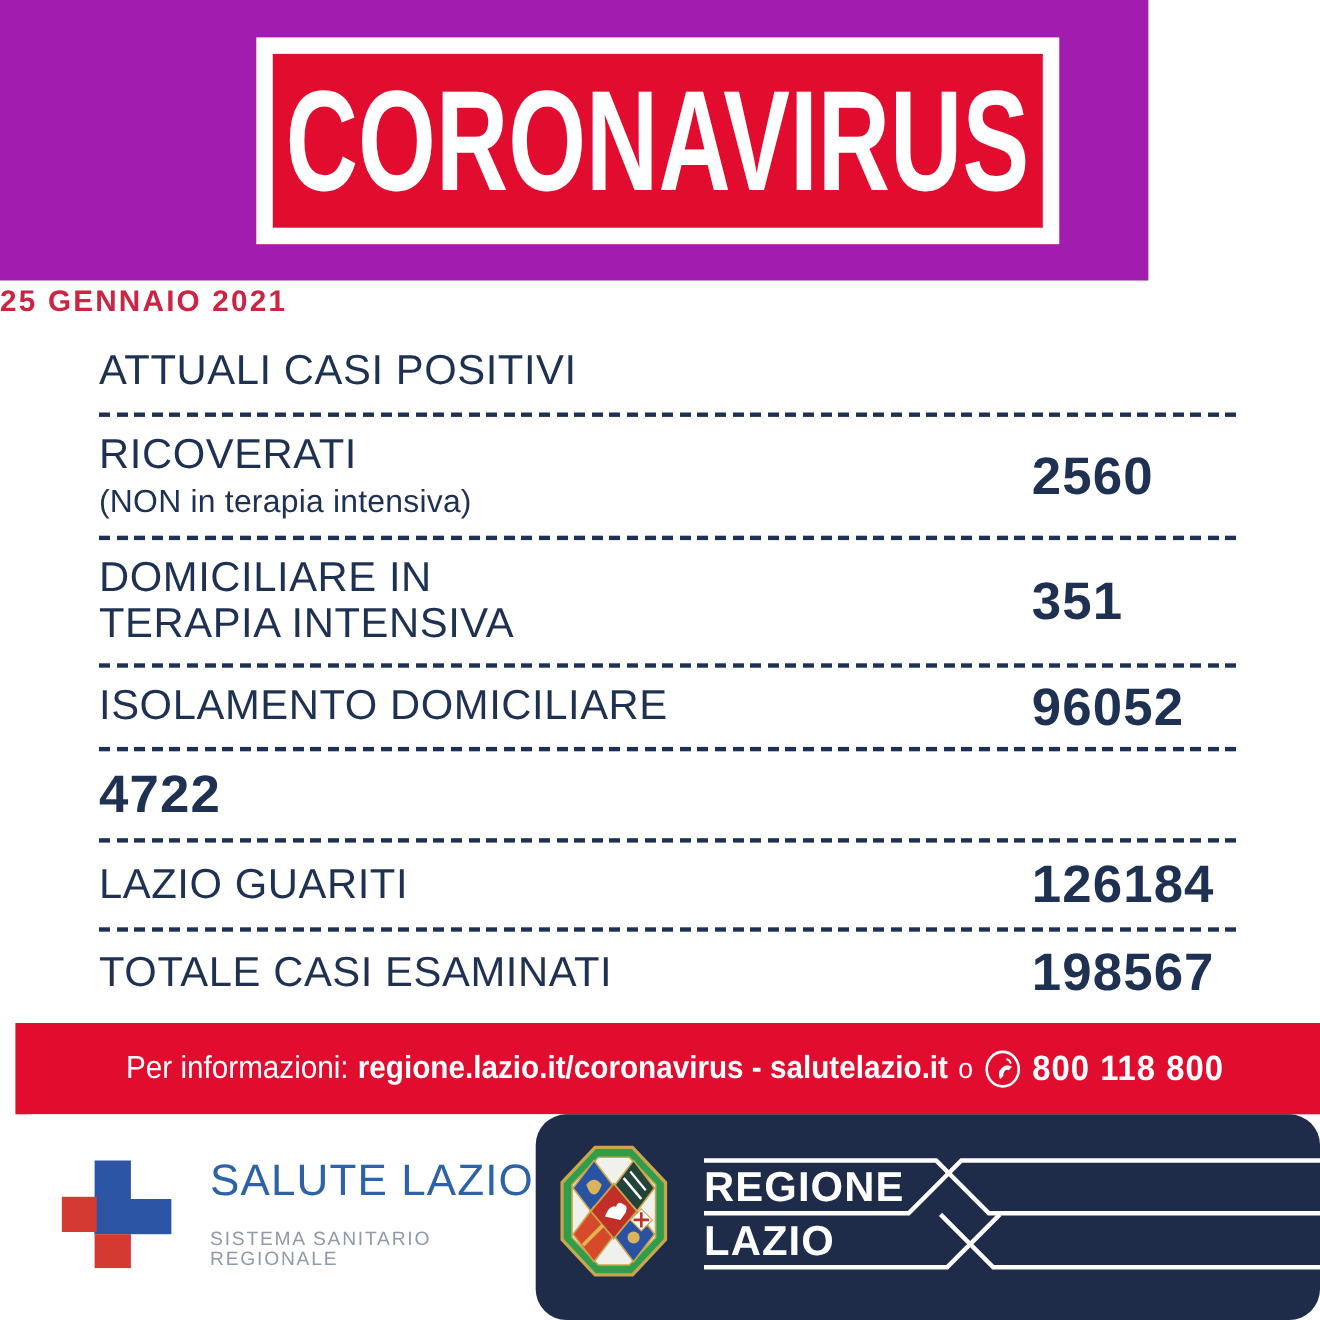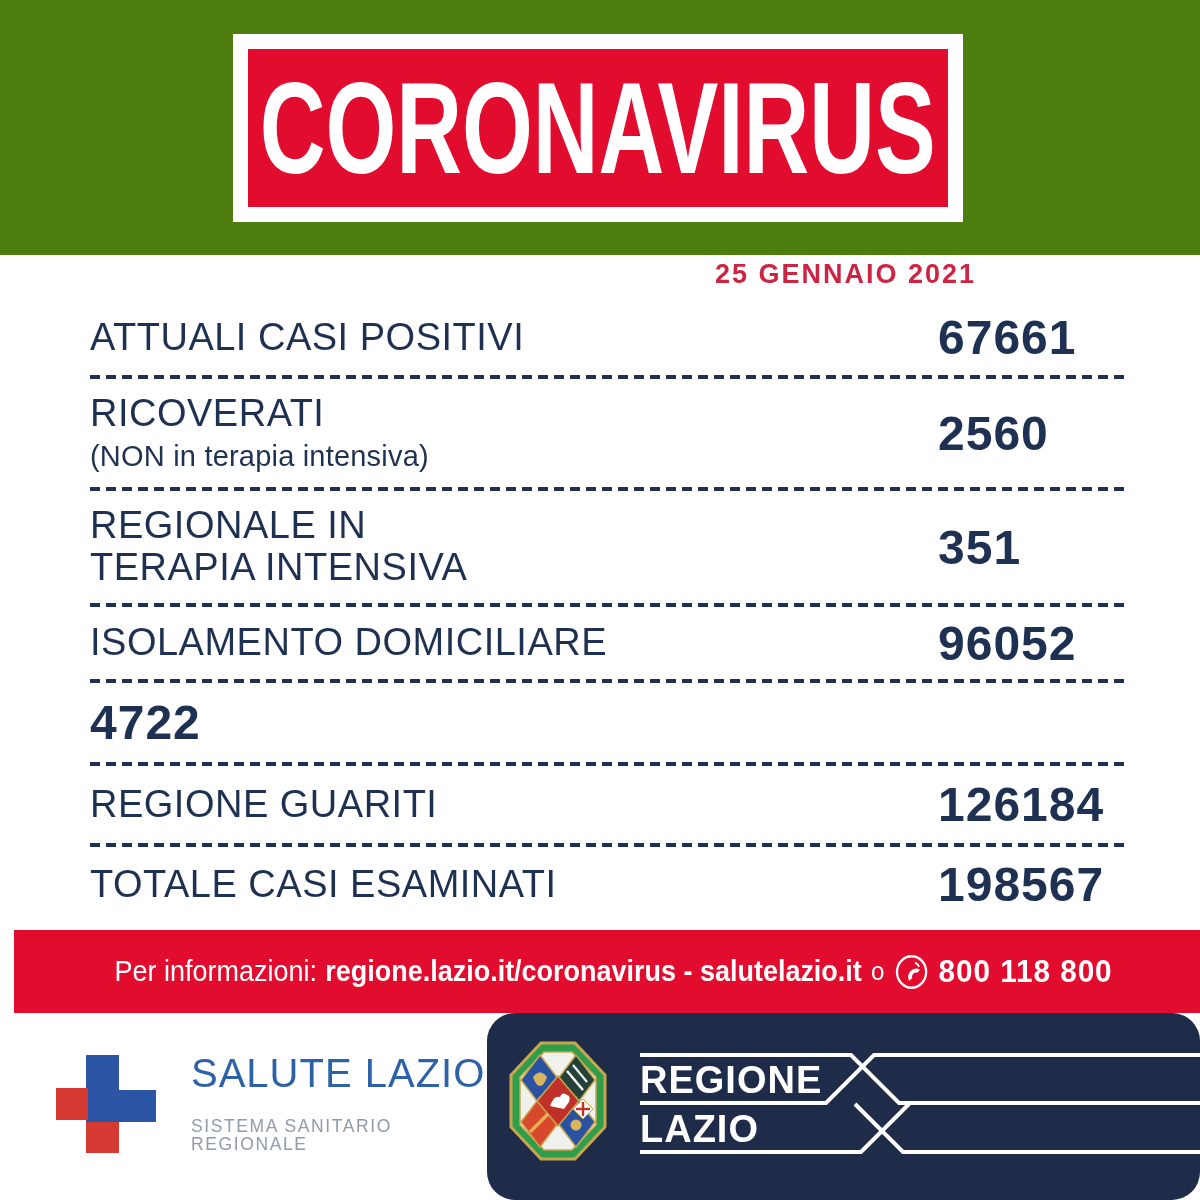--- a/index.html
+++ b/index.html
@@ -1,33 +1,33 @@
 <!DOCTYPE html>
 <html><head>
 <meta charset="utf-8">
 <style>
   html,body{margin:0;padding:0;background:#e8e8e8;}
   .canvas{
     position:relative;width:1200px;height:1200px;background:#ffffff;
     overflow:hidden;font-family:"Liberation Sans",sans-serif;margin:0 auto;
   }
   
-  .header{position:absolute;top:0;left:0;width:1200px;height:255px;background:#4d7c0f;}
+  .header{position:absolute;top:0;left:0;width:1044px;height:255px;background:#a21caf;}
   .title-box{
     position:absolute;left:233px;top:34px;width:730px;height:188px;
     border:15px solid #ffffff;box-sizing:border-box;
     display:flex;align-items:center;justify-content:center;background:#e20c2f;
   }
   .title{
     font-size:130px;font-weight:bold;color:#ffffff;line-height:1;
     white-space:nowrap;transform:scaleX(0.70);letter-spacing:0px;
   }
   
   .date{
-    position:absolute;top:259px;left:0;width:976px;text-align:right;
+    position:absolute;top:259px;left:0;width:976px;text-align:left;
     font-size:27px;font-weight:bold;letter-spacing:2px;color:#cc2543;
   }
   
   .stats{position:absolute;top:300px;left:90px;width:1038px;}
   .stat-row{display:flex;align-items:center;}
   .r1{height:75px}.r2{height:108px}.r3{height:112px}.r4{height:72px}
   .r5{height:79px}.r6{height:77px}.r7{height:75px}
   .labels{flex:1;min-width:0;}
   .l1,.l2{font-size:38px;font-weight:normal;color:#1f3152;line-height:1.1;letter-spacing:0.5px;}
   .sub{font-size:29px;color:#1f3152;margin-top:5px;letter-spacing:0.2px;}
@@ -69,37 +69,36 @@
 
   <div class="date">25 GENNAIO 2021</div>
 
   <div class="stats">
 
     <div class="stat-row r1">
       <div class="labels">
         <div class="l1">ATTUALI CASI POSITIVI</div>
 
       </div>
-      <div class="val">67661</div>
     </div>
     <div class="sep"></div>
 
     <div class="stat-row r2">
       <div class="labels">
         <div class="l1">RICOVERATI</div>
 
         <div class="sub">(NON in terapia intensiva)</div>
       </div>
       <div class="val">2560</div>
     </div>
     <div class="sep"></div>
 
     <div class="stat-row r3">
       <div class="labels">
-        <div class="l1">REGIONALE IN</div>
+        <div class="l1">DOMICILIARE IN</div>
         <div class="l2">TERAPIA INTENSIVA</div>
 
       </div>
       <div class="val">351</div>
     </div>
     <div class="sep"></div>
 
     <div class="stat-row r4">
       <div class="labels">
         <div class="l1">ISOLAMENTO DOMICILIARE</div>
@@ -109,21 +108,21 @@
     </div>
     <div class="sep"></div>
 
     <div class="stat-row r5">
       <div class="val">4722</div>
     </div>
     <div class="sep"></div>
 
     <div class="stat-row r6">
       <div class="labels">
-        <div class="l1">REGIONE GUARITI</div>
+        <div class="l1">LAZIO GUARITI</div>
 
       </div>
       <div class="val">126184</div>
     </div>
     <div class="sep"></div>
 
     <div class="stat-row r7">
       <div class="labels">
         <div class="l1">TOTALE CASI ESAMINATI</div>
 

